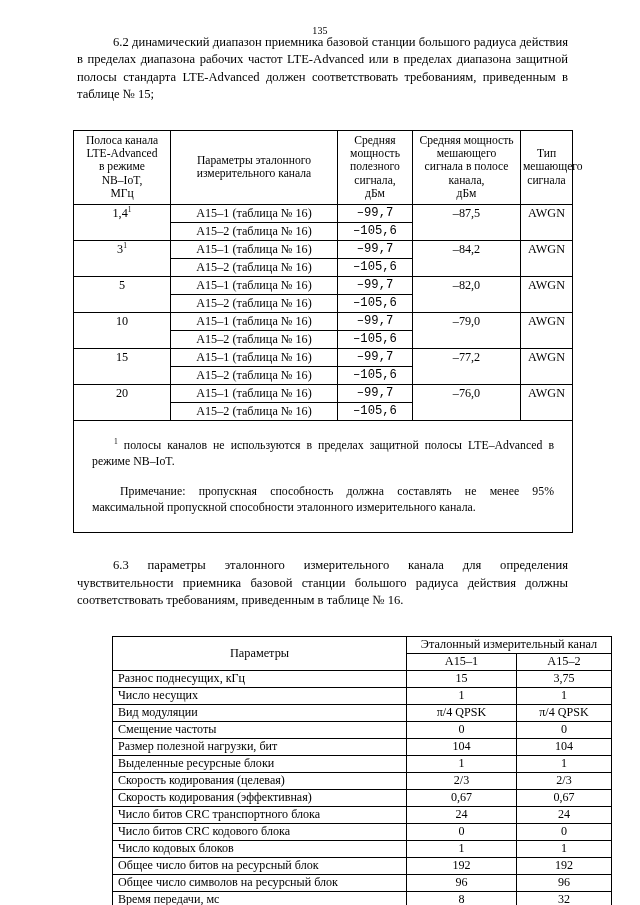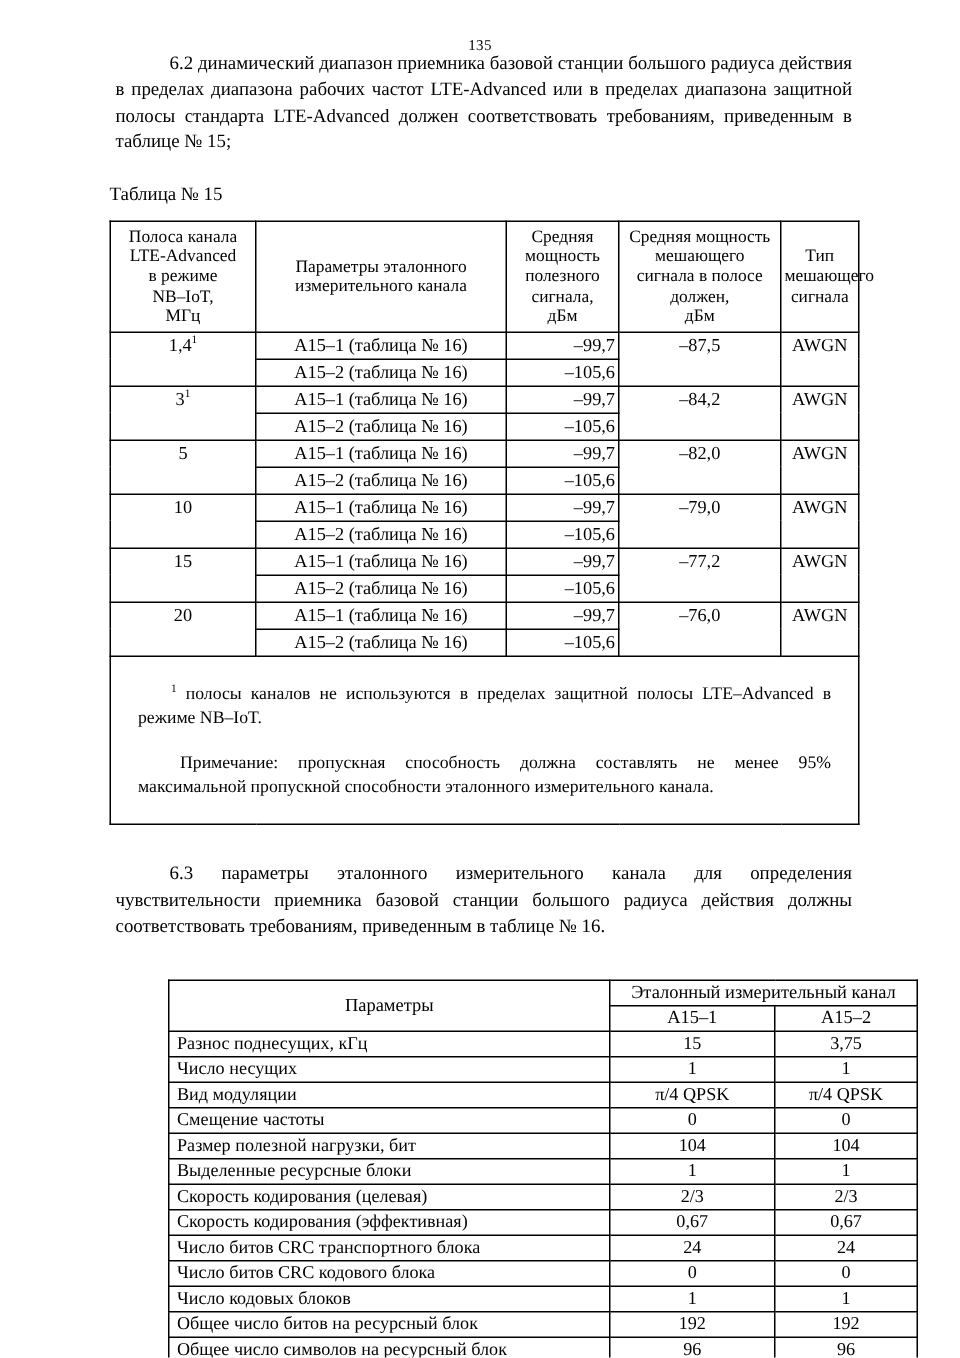--- a/index.html
+++ b/index.html
@@ -80,23 +80,24 @@
     font-size: 12.2px;
     padding: 1px 2px;
     vertical-align: top;
   }
   .t15 td.c-ch {
     text-align: center;
     font-size: 12.2px;
     padding: 1px 2px;
   }
   .t15 td.c-pw {
-    text-align: right;
-    font-size: 12.2px;
-    padding: 1px 2px;
+    text-align: center;
+    font-size: 12.2px;
+    padding: 1px 2px;
+    font-family: Liberation Mono, monospace;
   }
   .t15 td.c-int {
     text-align: center;
     font-size: 12.2px;
     padding: 1px 2px;
   }
   .t15 td.c-type {
     text-align: center;
     font-size: 12.2px;
     padding: 1px 2px;
@@ -162,21 +163,20 @@
   <div class="page-number">135</div>
 
   <div class="content">
 
     <div class="sp-1"></div>
 
     <p class="body-text">6.2   динамический диапазон приемника базовой станции большого радиуса действия в пределах диапазона рабочих частот LTE-Advanced или в пределах диапазона защитной полосы стандарта LTE-Advanced должен соответствовать требованиям, приведенным в таблице № 15;</p>
 
     <div class="sp-2"></div>
 
-    <p class="caption">Таблица № 15</p>
 
     <div class="sp-3"></div>
 
     <table class="t15">
       <colgroup>
         <col style="width:97px">
         <col style="width:167px">
         <col style="width:75px">
         <col style="width:108px">
         <col style="width:52px">
@@ -198,21 +198,21 @@
             <span>Средняя</span><br>
             <span>мощность</span><br>
             <span>полезного</span><br>
             <span>сигнала,</span><br>
             <span>дБм</span>
           </th>
           <th class="hcell">
             <span>Средняя мощность</span><br>
             <span>мешающего</span><br>
             <span>сигнала в полосе</span><br>
-            <span>должен,</span><br>
+            <span>канала,</span><br>
             <span>дБм</span>
           </th>
           <th class="hcell">
             <span>Тип</span><br>
             <span>мешающего</span><br>
             <span>сигнала</span>
           </th>
         </tr>
       </thead>
       <tbody id="t15-body">

